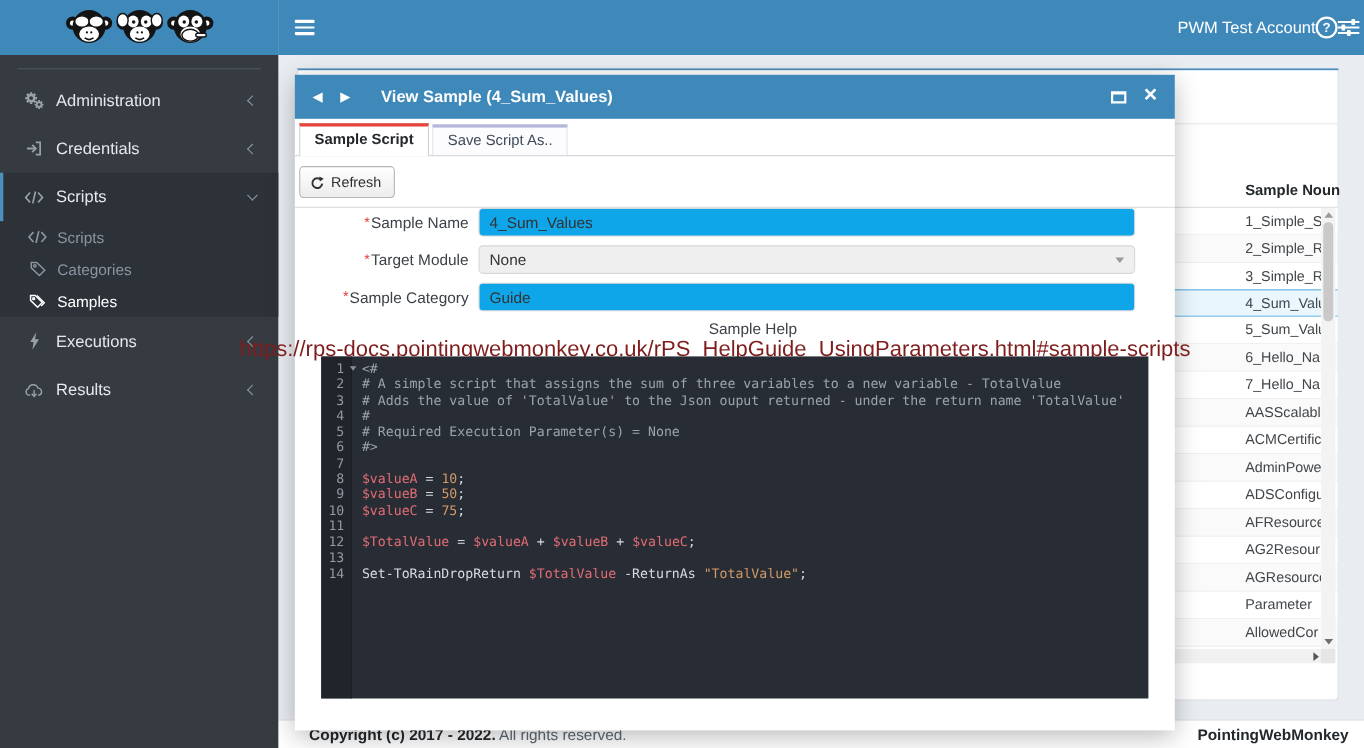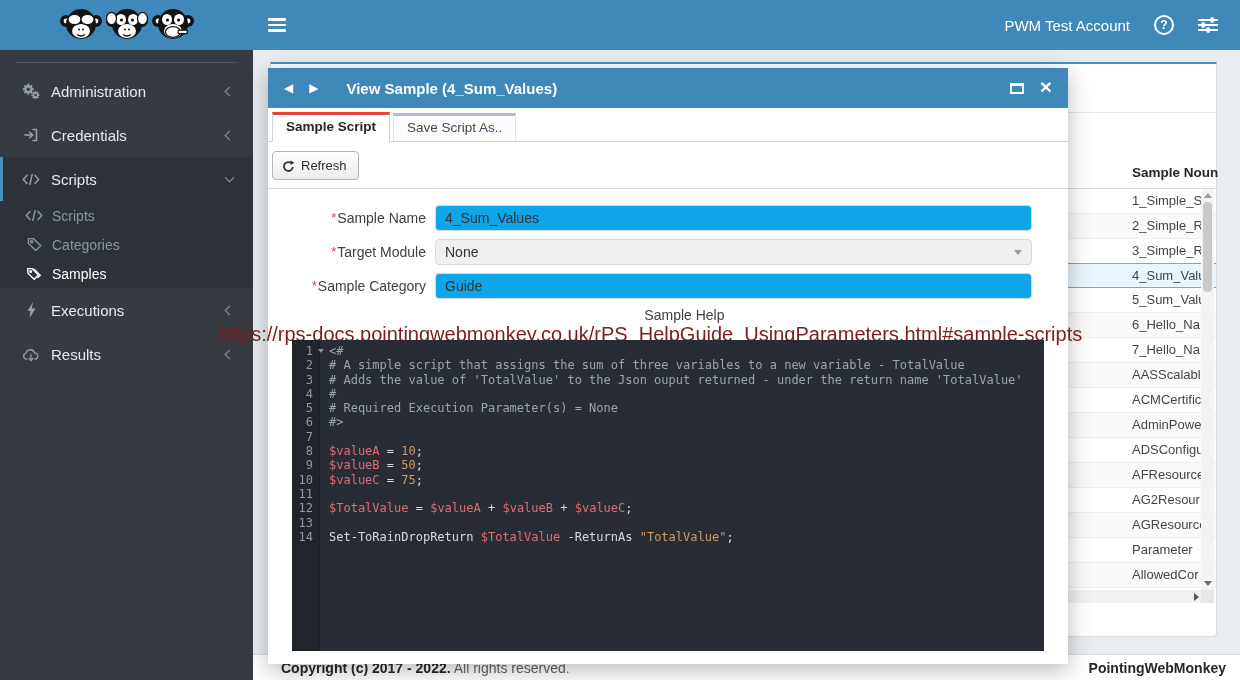--- a/index.html
+++ b/index.html
@@ -19,21 +19,21 @@
   .nav-sub .nicon { width:20px; display:inline-flex; justify-content:center; margin-right:8px; }
   .nav-sub.active { color:#ffffff; }
   .chev { margin-left:auto; margin-right:20px; width:7px; height:7px; border-color:#8b95a1; border-style:solid; border-width:0; }
   .chev.left { border-left-width:1.6px; border-bottom-width:1.6px; transform:rotate(45deg); }
   .chev.down { border-right-width:1.6px; border-bottom-width:1.6px; transform:rotate(45deg); margin-top:-4px; }
 
   
   .topbar { position:absolute; left:253px; top:0; width:987px; height:50px; background:#3e88ba; display:flex; align-items:center; z-index:5; }
   .hamburger { margin-left:15px; width:18px; cursor:pointer; }
   .hamburger span { display:block; height:2.5px; background:#fff; margin:3px 0; border-radius:1px; }
-  .topbar-right { margin-left:auto; display:flex; align-items:center; gap:24px; padding-right:22px; }
+  .topbar-right { margin-left:auto; display:flex; align-items:center; padding-right:4px; }
   .account { color:#fff; font-size:15px; cursor:pointer; }
   .help-circle { width:20px; height:20px; border:2px solid #fff; border-radius:50%; color:#fff; font-size:12px; font-weight:bold; display:flex; align-items:center; justify-content:center; cursor:pointer; }
 
   
   .card { position:absolute; left:270px; top:62px; width:947px; height:575px; background:#fff; border:1px solid #d8dbe0; border-top:2px solid #4d8fbd; border-radius:0 0 4px 4px; z-index:1; }
   .card-line { position:absolute; top:48px; left:0; right:0; border-bottom:1px solid #e9e9e9; }
   .col-header { position:absolute; top:101px; left:861px; font-size:13.5px; font-weight:bold; color:#23282c; white-space:nowrap; }
   .thead-line { position:absolute; top:124px; left:0; right:0; border-bottom:1px solid #d8dbe0; }
   .rows { position:absolute; top:125px; left:0; right:0; }
   .trow { height:25px; border-bottom:1px solid #ededed; position:relative; background:#fff; cursor:pointer; }
@@ -64,21 +64,21 @@
   .mclose { font-size:21px; font-weight:bold; line-height:1; cursor:pointer; margin-top:-3px; }
 
   .tabs { display:flex; margin-top:4px; padding-left:4px; border-bottom:1px solid #cdd2d8; height:30px; align-items:flex-end; }
   .tab { padding:0 13px; line-height:24px; font-size:13.5px; height:28px; cursor:pointer; }
   .tab.active { border-top:3px solid #e5433b; border-left:1px solid #cdd2d8; border-right:1px solid #cdd2d8; background:#fff; margin-bottom:-1px; height:30px; font-weight:bold; color:#23282c; }
   .tab.inactive { border-top:3px solid #b4b7da; border-left:1px solid #dfe3ea; border-right:1px solid #dfe3ea; background:#fcfcfe; color:#3f4b59; margin-left:3px; }
 
   .mtoolbar { padding:9px 4px 8px 4px; border-bottom:1px solid #dcdcdc; }
   .btn-refresh { display:inline-flex; align-items:flex-end; gap:6px; border:1px solid #b5b5b5; border-radius:4px; background:linear-gradient(#ffffff,#ececec); padding:6px 11px 6px 9px; font-size:13px; color:#2e2e2e; cursor:pointer; font-family:inherit; }
 
-  .mform { margin-top:16px; }
+  .mform { }
   .frow { display:flex; align-items:center; height:26px; margin-bottom:8px; padding-right:36px; }
   .frow.linkrow { height:20px; margin-top:6px; margin-bottom:0;flex-direction:column; }
   .flabel { width:167px; text-align:right; padding-right:9px; font-size:14px; color:#3c4248; flex:none; white-space:nowrap; }
   .ast { color:#e0443c; font-style:normal; font-size:13px; vertical-align:top; margin-right:1px; }
   .fctrl { flex:1; min-width:0; }
   .gray-input { width:100%; height:26px; background:#0ea5e9; border:1px solid #d6d8da; border-radius:4px; padding:0 9px; font-size:14px; color:#333; font-family:inherit; }
   .select-box { width:100%; height:26px; background:#efefef; border:1px solid #d6d8da; border-radius:4px; padding:0 9px; font-size:14px; color:#333; display:flex; align-items:center; cursor:pointer; }
   .sel-caret { margin-left:auto; width:0; height:0; border-left:4px solid transparent; border-right:4px solid transparent; border-top:5px solid #999; }
   .help-link { color:#7f1d1d; font-size:20px; text-decoration:none; cursor:pointer; white-space:nowrap; }
 

